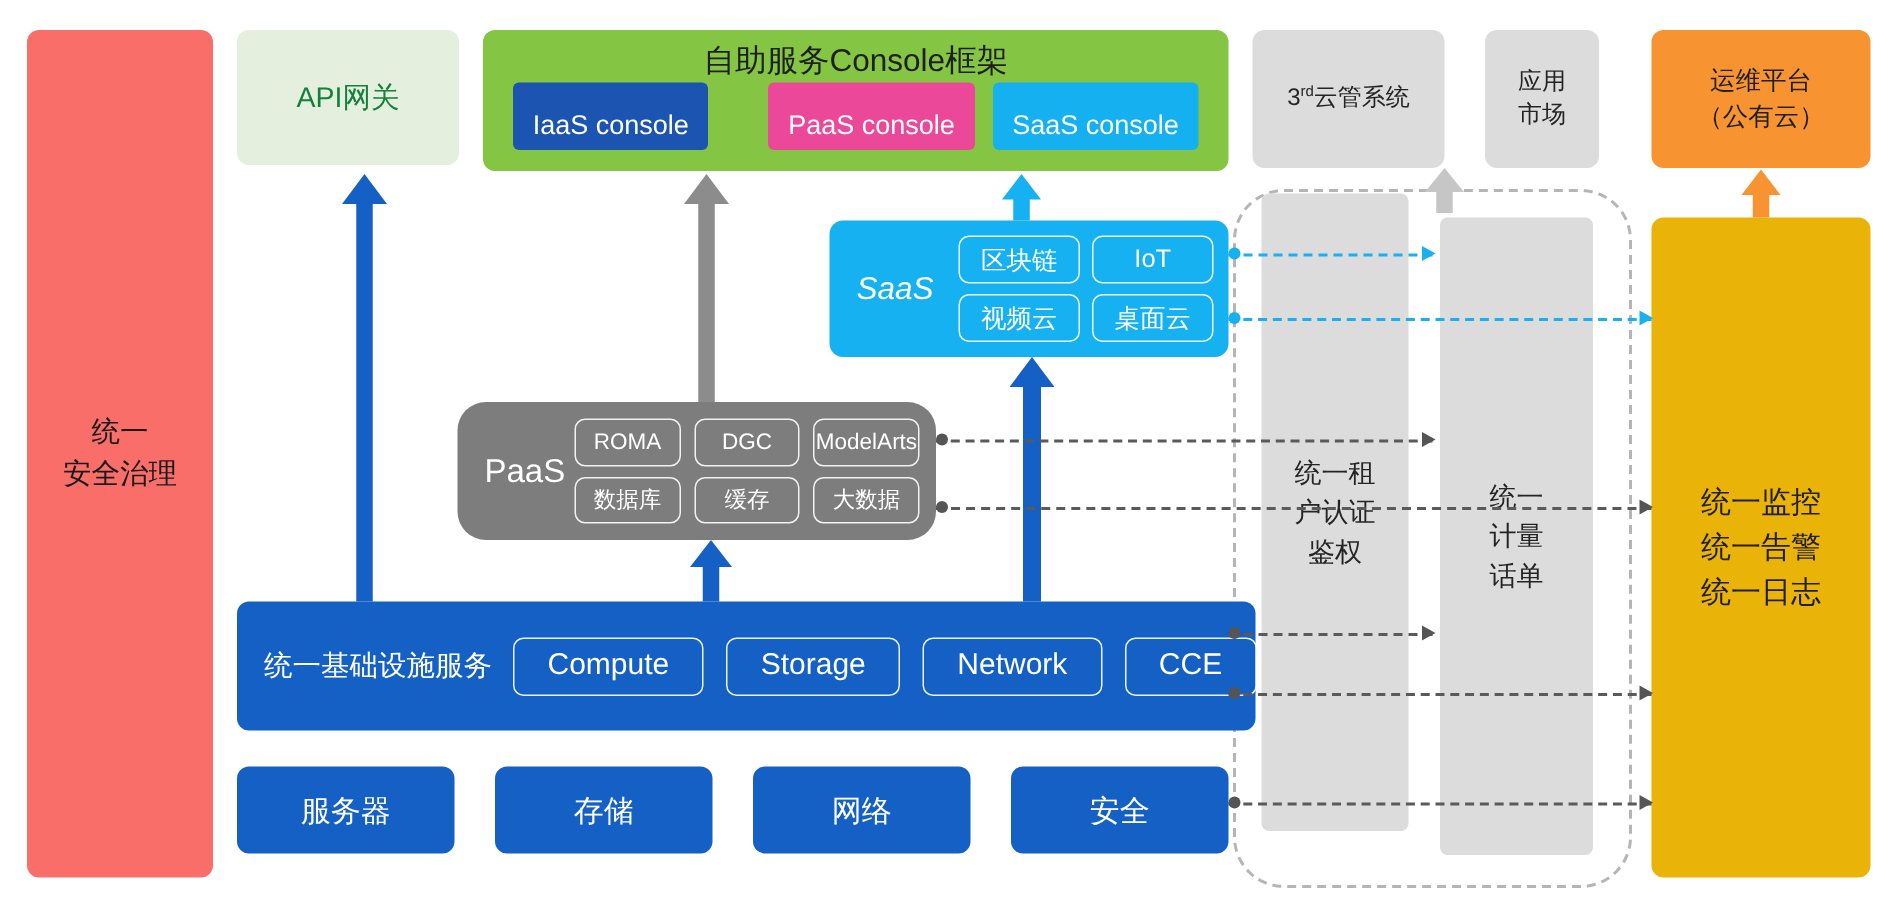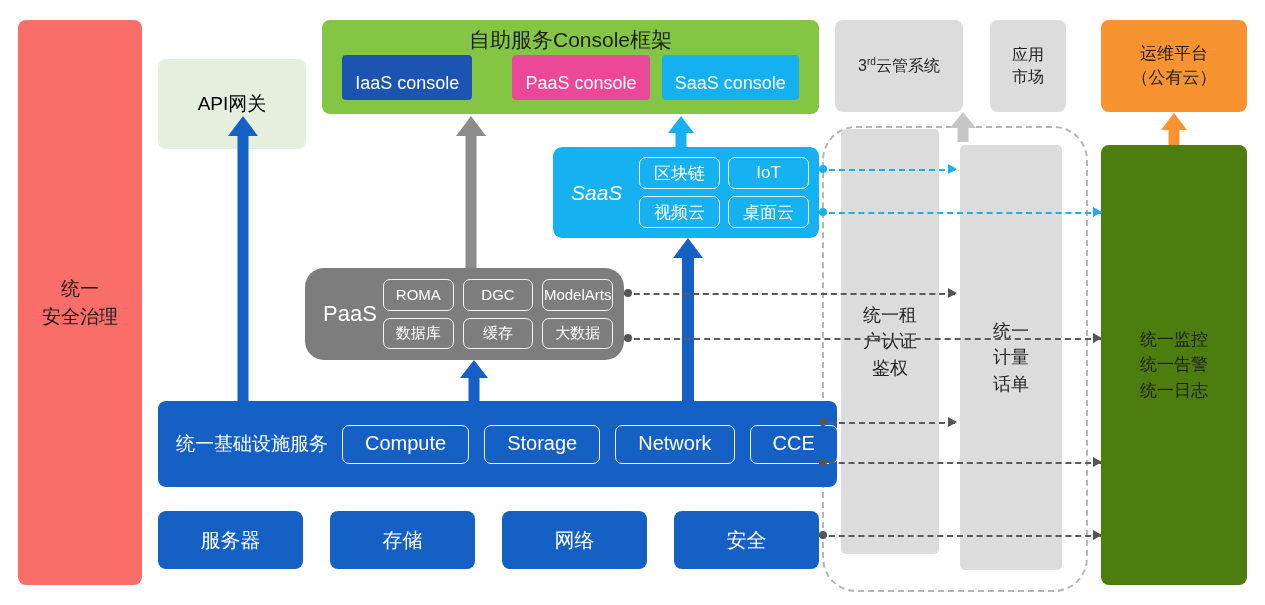--- a/index.html
+++ b/index.html
@@ -22,23 +22,22 @@
     background:#fa6e6a;
     color:#1a1a1a;
     font-size:19px;
     line-height:1.45;
     font-weight:400;
   }
 
   
   .api-gw{
     background:#e4f0dd;
-    color:#000000;
+    color:#15803d;
     font-size:19px;
-    margin-top:39px;
   }
 
   
   .console-frame{
     background:#84c543;
     border-radius:8px;
     flex-direction:column;
     align-items:stretch;
     justify-content:flex-start;
   }
@@ -77,23 +76,23 @@
   .sup{font-size:10px;vertical-align:super;}
 
   
   .orange-top{
     background:#f79431;
     color:#1f1f1f;
     font-size:17px;
     line-height:1.4;
   }
   .orange-pillar{
-    background:#4d7c0f;
+    background:#eab308;
     color:#1f1f1f;
-    font-size:17px;
+    font-size:20px;
     line-height:1.5;
   }
 
   
   .saas-block{
     background:#16b1f0;
     border-radius:9px;
     color:#ffffff;
   }
   .saas-label{

